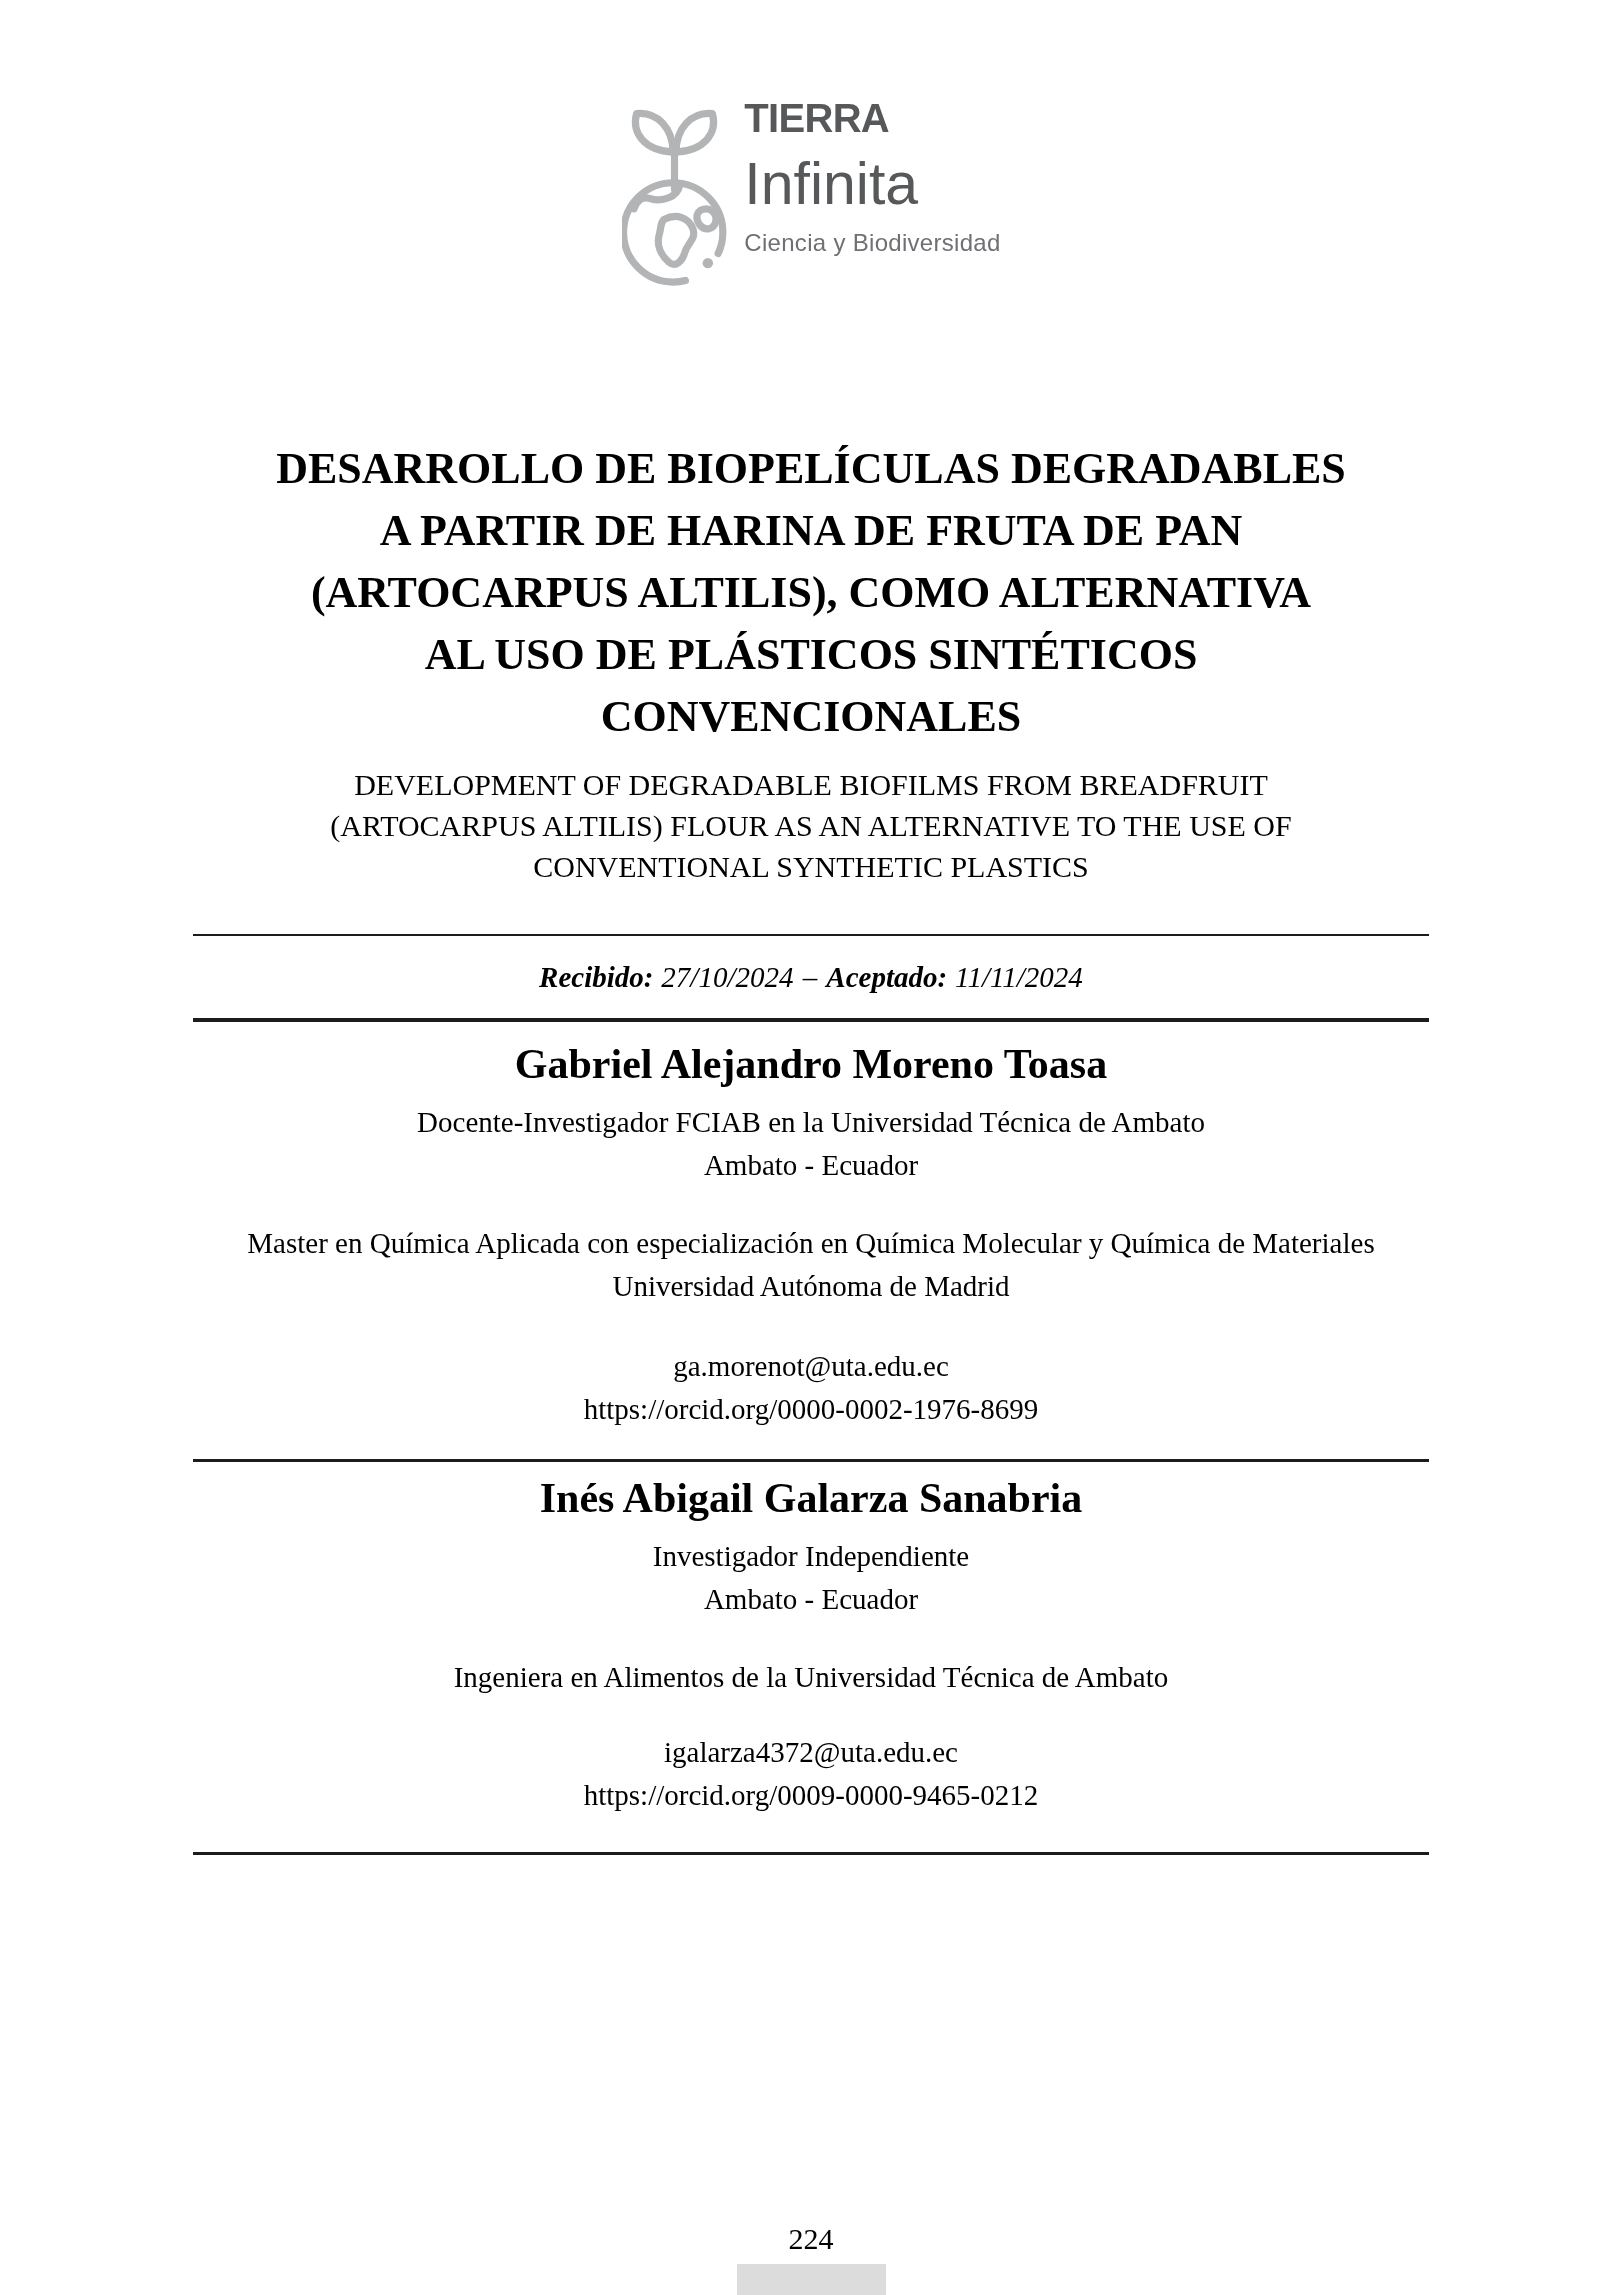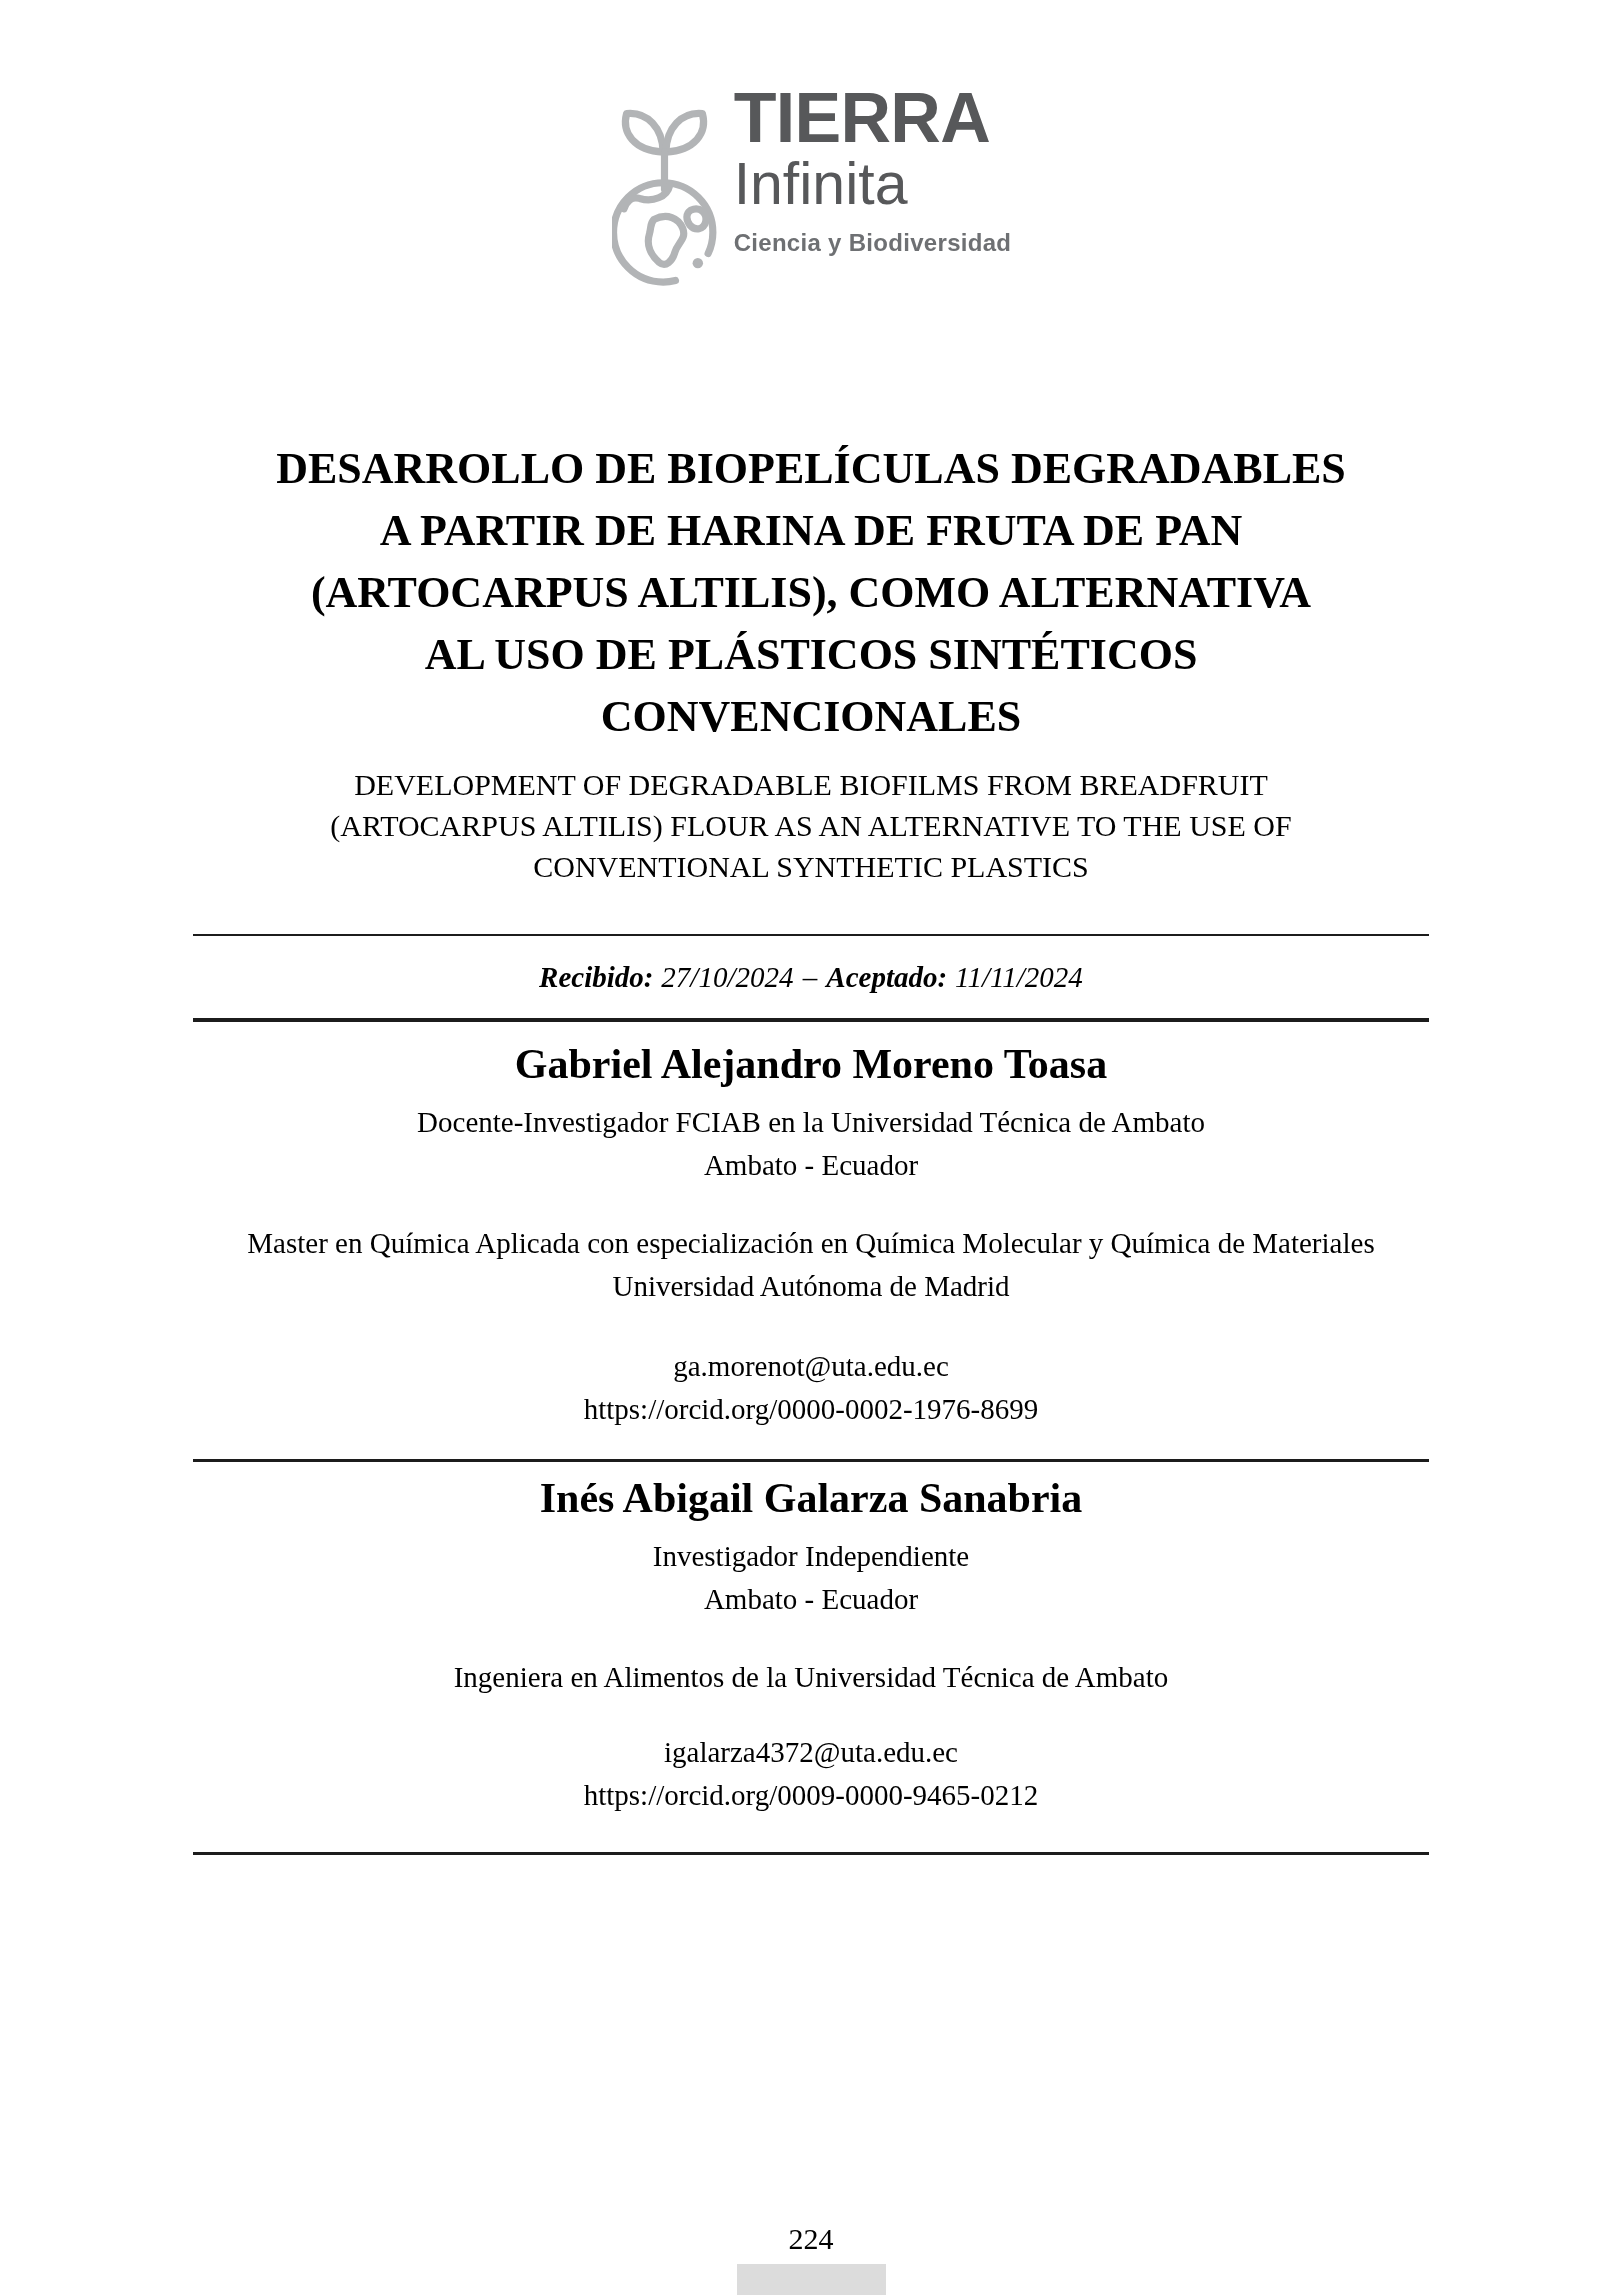--- a/index.html
+++ b/index.html
@@ -18,36 +18,36 @@
     justify-content: center;
     align-items: flex-start;
     gap: 17px;
     padding-top: 90px;
   }
   .logo-icon { width: 105px; height: 196px; flex: 0 0 auto; }
   .logo-text { display: flex; flex-direction: column; align-items: flex-start; }
   .brand-top {
     font-family: "Liberation Sans", sans-serif;
     font-weight: 700;
-    font-size: 70px;
+    font-size: 40px;
     line-height: 56px;
     letter-spacing: -0.7px;
     color: #57585a;
   }
   .brand-bottom {
     font-family: "Liberation Sans", sans-serif;
     font-weight: 400;
     font-size: 59px;
     line-height: 60px;
     margin-top: 7.9px;
     color: #57585a;
   }
   .brand-tagline {
     font-family: "Liberation Sans", sans-serif;
-    font-weight: 700;
+    font-weight: 400;
     font-size: 24px;
     line-height: 29px;
     margin-top: 14.4px;
     letter-spacing: 0.3px;
     color: #6e7073;
   }
   
   .content { margin: 0 183px; width: 1256px; text-align: center; }
   .title-es { margin-top: 152px; font-weight: 700; font-size: 44px; line-height: 62px; }
   .title-en { margin-top: 15.7px; font-weight: 400; font-size: 30px; line-height: 41px; text-align: center; }

